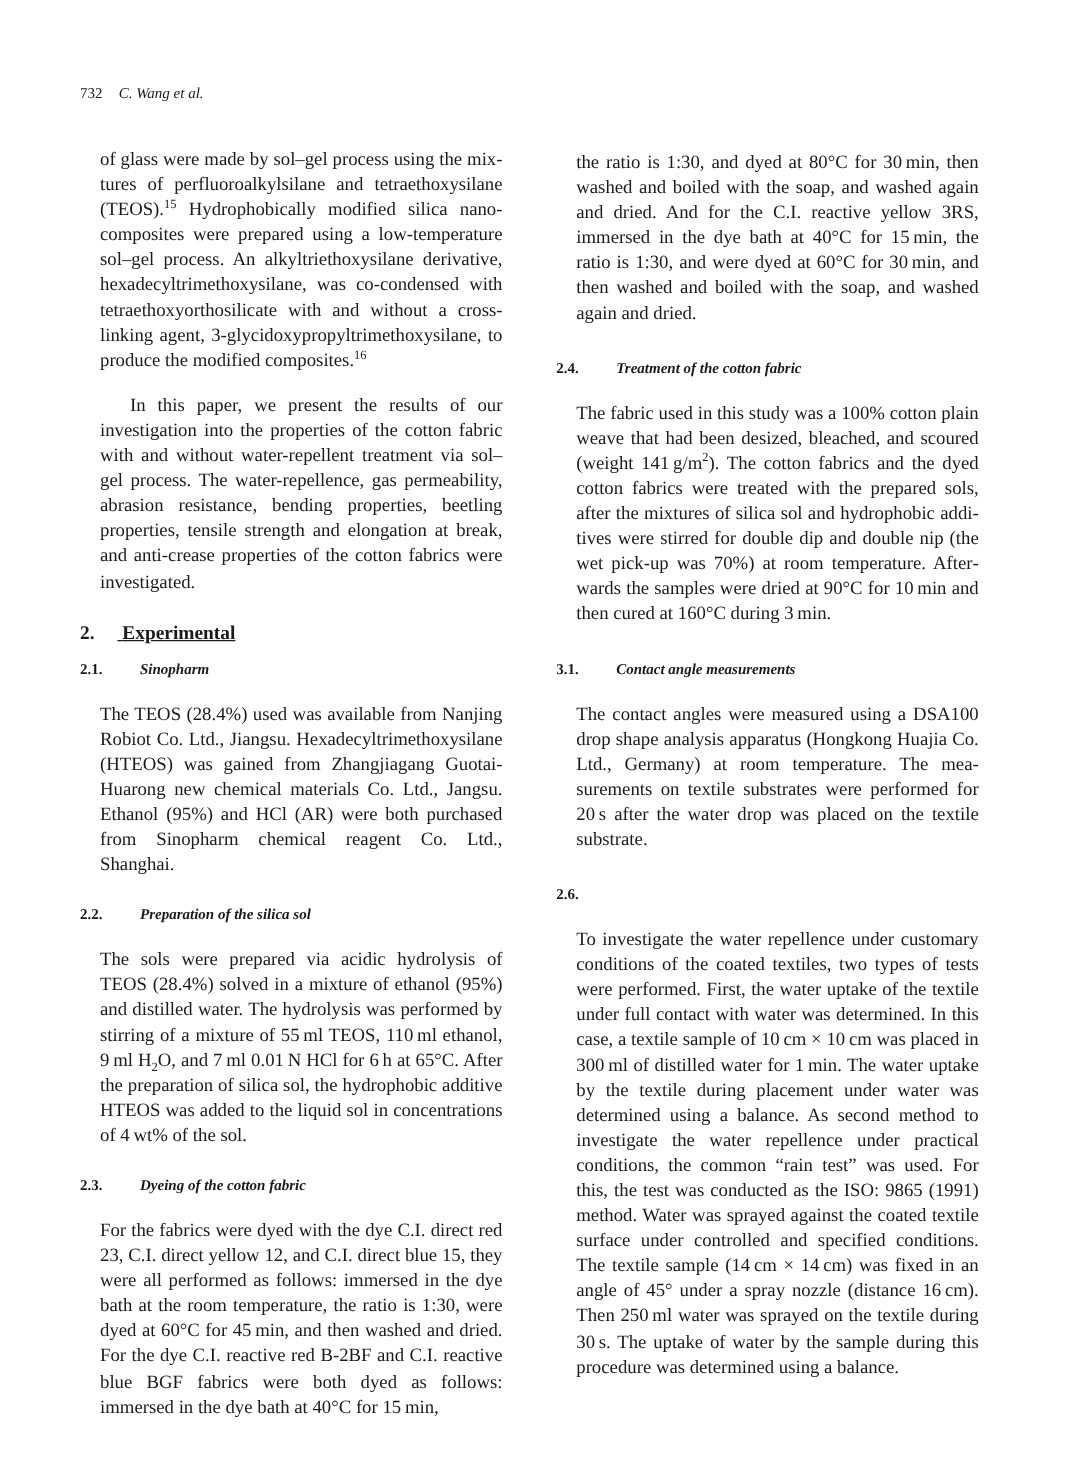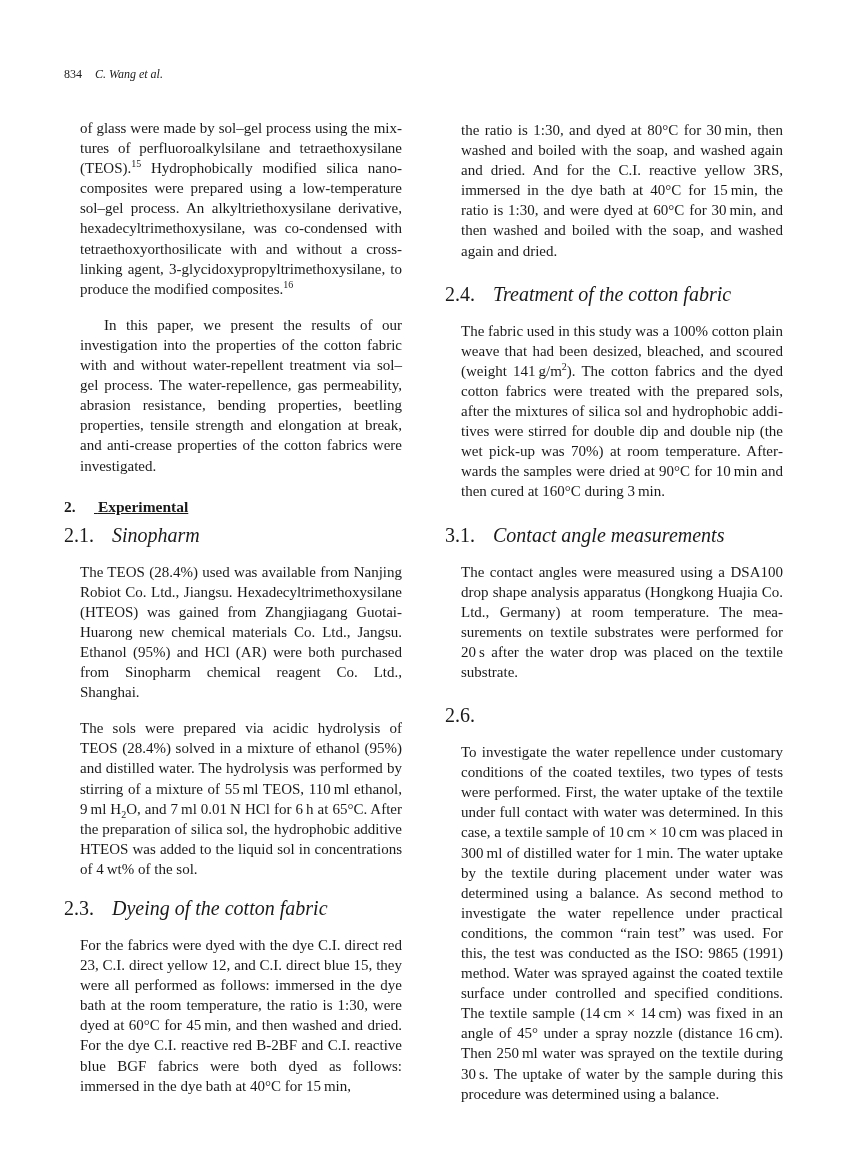--- a/index.html
+++ b/index.html
@@ -7,47 +7,51 @@
          font-family:"Liberation Serif","DejaVu Serif",serif; color:#1a1a1a; }
   .header { position:absolute; left:64px; top:67px; font-size:12px; }
   .header .pno { margin-right:10px; }
   .header .auth { font-style:italic; }
   .col { position:absolute; top:102px; width:354px; font-size:15px; line-height:20.1px; }
   .col.left { left:64px; }
   .col.right { left:445px; top:104px; }
   p { margin:16px; text-align:justify; hyphens:manual; }
   p.indent { text-indent:24px; }
   h2 { font-size:15.5px; font-weight:bold; margin:20px 0 6px 0; line-height:22px;text-decoration:underline; }
-  h3 { font-size:20px; font-weight:normal; margin:18px 0 6px 0; line-height:22px; display:flex; }
+  h3 { font-size:12px; font-weight:bold; margin:18px 0 6px 0; line-height:22px; display:flex; }
   h3 .num { width:48px; flex:none; }
   h3 .ttl { font-style:italic; }
   h2 .num { display:inline-block; width:30px; }
   sup { font-size:10px; line-height:0; }
   sub { font-size:10px; line-height:0; }
 </style>
 </head>
 <body>
 
 <div class="header">
-  <span class="pno">834</span>
+  <span class="pno">732</span>
   <span class="auth">C. Wang et al.</span>
 </div>
 
 <div class="col left">
   <p><span>of glass were made by sol–gel process using the mix­tures of perfluoroalkylsilane and tetraethoxysilane (TEOS).</span><sup>15</sup><span> Hydrophobically modified silica nano­composites were prepared using a low-temperature sol–gel process. An alkyltriethoxysilane derivative, hexadecyltrimethoxysilane, was co-condensed with tetraethoxyorthosilicate with and without a cross­linking agent, 3-glycidoxypropyltrimethoxysilane, to produce the modified composites.</span><sup>16</sup></p>
   <p class="indent">In this paper, we present the results of our investigation into the properties of the cotton fab­ric with and without water-repellent treatment via sol–gel process. The water-repellence, gas permeabil­ity, abrasion resistance, bending properties, beetling properties, tensile strength and elongation at break, and anti-crease properties of the cotton fabrics were investigated.</p>
 
   <h2><span class="num">2.</span> <span>Experimental</span></h2>
 
   <h3 style="margin-top:4px">
       <span class="num">2.1.</span>
       <span class="ttl">Sinopharm</span>
     </h3>
   <p>The TEOS (28.4%) used was available from Nanjing Robiot Co. Ltd., Jiangsu. Hexadecyltrimethoxysi­lane (HTEOS) was gained from Zhangjia­gang Guotai-Huarong new chemical materials Co. Ltd., Jangsu. Ethanol (95%) and HCl (AR) were both purchased from Sinopharm chemical reagent Co. Ltd., Shanghai.</p>
 
+  <h3>
+      <span class="num">2.2.</span>
+      <span class="ttl">Preparation of the silica sol</span>
+    </h3>
   <p><span>The sols were prepared via acidic hydrolysis of TEOS (28.4%) solved in a mixture of ethanol (95%) and dis­tilled water. The hydrolysis was performed by stir­ring of a mixture of 55 ml TEOS, 110 ml ethanol, 9 ml H</span><sub>2</sub><span>O, and 7 ml 0.01 N HCl for 6 h at 65°C. After the preparation of silica sol, the hydrophobic additive HTEOS was added to the liquid sol in concentrations of 4 wt% of the sol.</span></p>
 
   <h3>
       <span class="num">2.3.</span>
       <span class="ttl">Dyeing of the cotton fabric</span>
     </h3>
   <p>For the fabrics were dyed with the dye C.I. direct red 23, C.I. direct yellow 12, and C.I. direct blue 15, they were all performed as follows: immersed in the dye bath at the room temperature, the ratio is 1:30, were dyed at 60°C for 45 min, and then washed and dried. For the dye C.I. reactive red B-2BF and C.I. reactive blue BGF fabrics were both dyed as fol­lows: immersed in the dye bath at 40°C for 15 min,</p>
 </div>
 
 <div class="col right">

